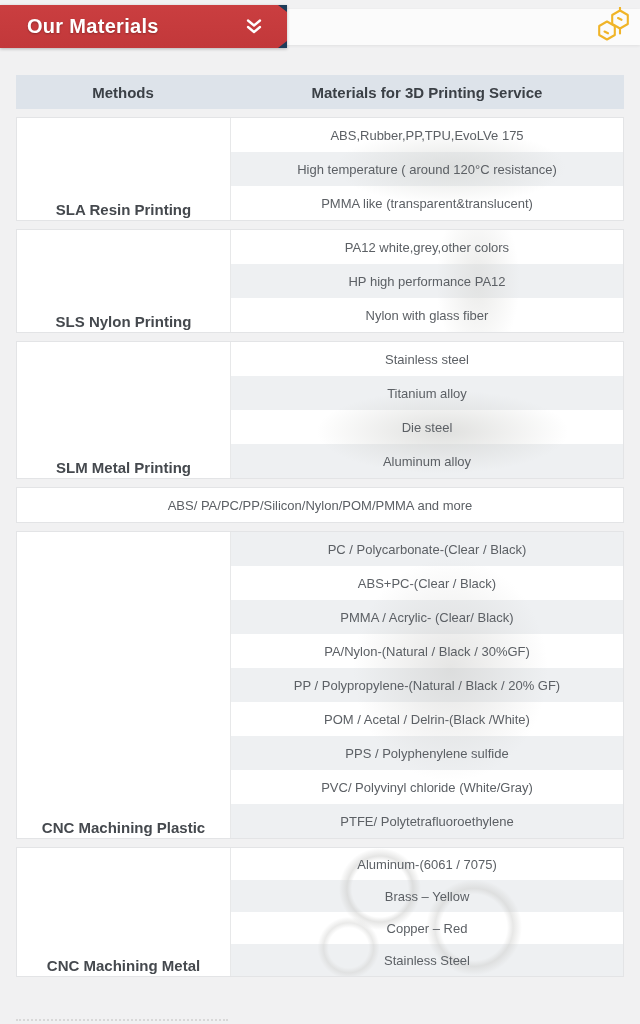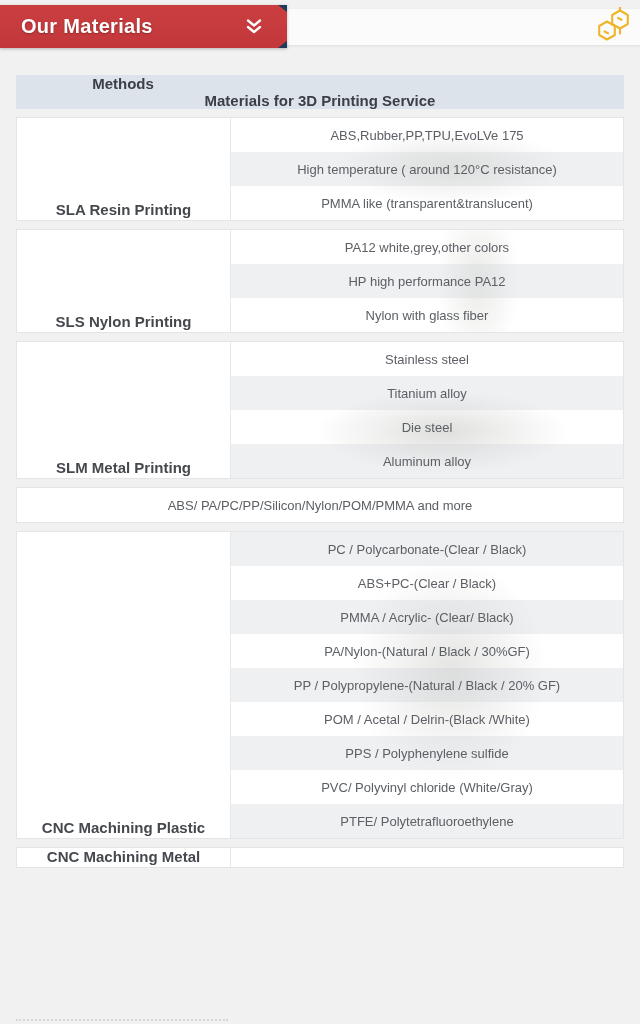--- a/index.html
+++ b/index.html
@@ -19,33 +19,33 @@
   }
   .banner {
     position:absolute; left:0; top:5px; width:287px; height:43px;
     background:linear-gradient(180deg,#ca3e40 0%, #c2383a 100%);
     display:flex; align-items:center;
     box-shadow:0 1px 3px rgba(0,0,0,.25);
     cursor:pointer;
   }
   .banner-title {
     color:#fff; font-weight:bold; font-size:20px; letter-spacing:.3px;
-    padding-left:21px;
+    padding-left:27px;
     text-shadow:0 1px 2px rgba(0,0,0,.28);
   }
   .banner-chevron { margin-left:auto; margin-right:24px; display:flex; }
   .fold { position:absolute; right:0; width:0; height:0; }
   .fold.top    { top:0;    border-top:7px solid #1e3c59;    border-left:9px solid transparent; }
   .fold.bottom { bottom:0; border-bottom:7px solid #1e3c59; border-left:9px solid transparent; }
   .honeycomb { position:absolute; right:7px; top:7px; }
 
   
   .table-header {
     position:absolute; left:16px; top:75px; width:608px; height:34px;
-    display:flex; background:#dde3ea;flex-direction:column;
+    display:flex; background:#dde3ea;
   }
   .th-cell {
     display:flex; align-items:center; justify-content:center;
     font-weight:bold; font-size:15px; color:#3b4046;
   }
   .th-methods { width:214px; }
   .th-materials { flex:1; }
 
   .sections {
     position:absolute; left:16px; top:117px; width:608px;
@@ -224,16 +224,31 @@
         </div>
         <div class="material-row alt">
           <span>PTFE/ Polytetrafluoroethylene</span>
         </div>
       </div>
     </div>
     <div class="section compact">
       <div class="method-col">
         <div>CNC Machining Metal</div>
       </div>
+      <div class="materials-col">
+        <div class="bg-deco metal-rings"></div>
+        <div class="material-row">
+          <span>Aluminum-(6061 / 7075)</span>
+        </div>
+        <div class="material-row alt">
+          <span>Brass – Yellow</span>
+        </div>
+        <div class="material-row">
+          <span>Copper – Red</span>
+        </div>
+        <div class="material-row alt">
+          <span>Stainless Steel</span>
+        </div>
+      </div>
     </div>
   </div>
 
 <div class="cutoff-dots"></div>
 
 </body></html>

